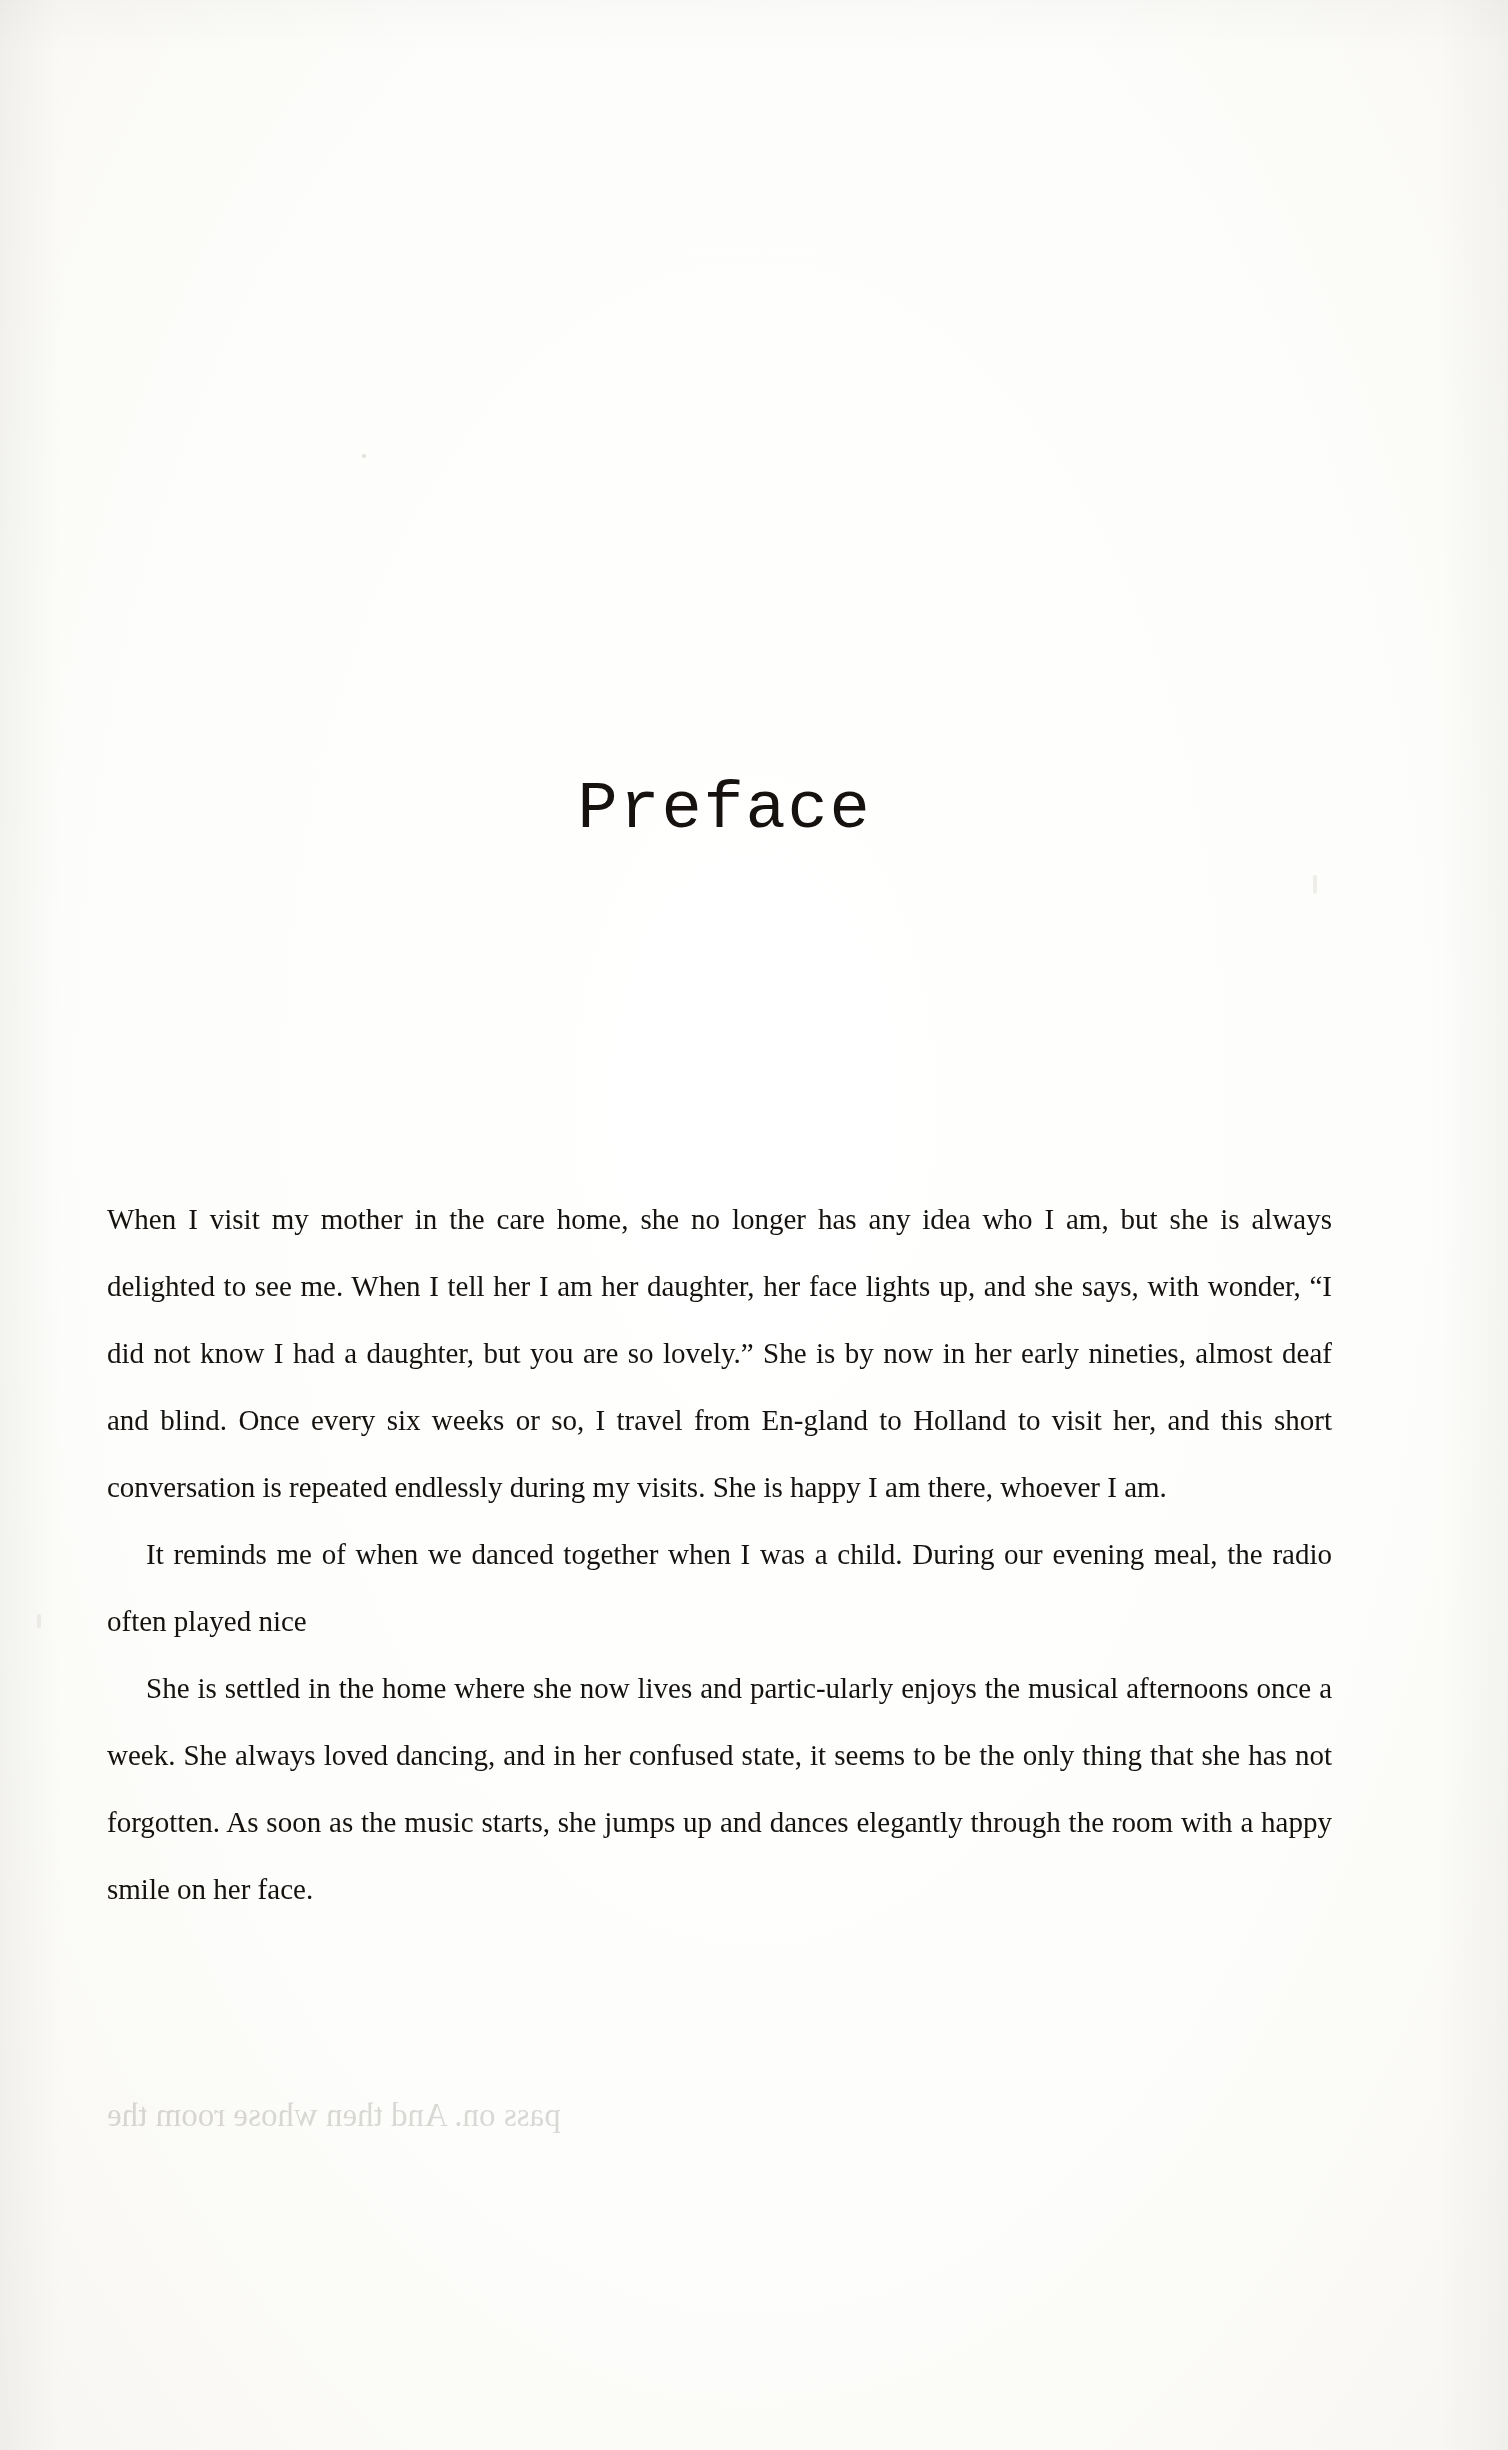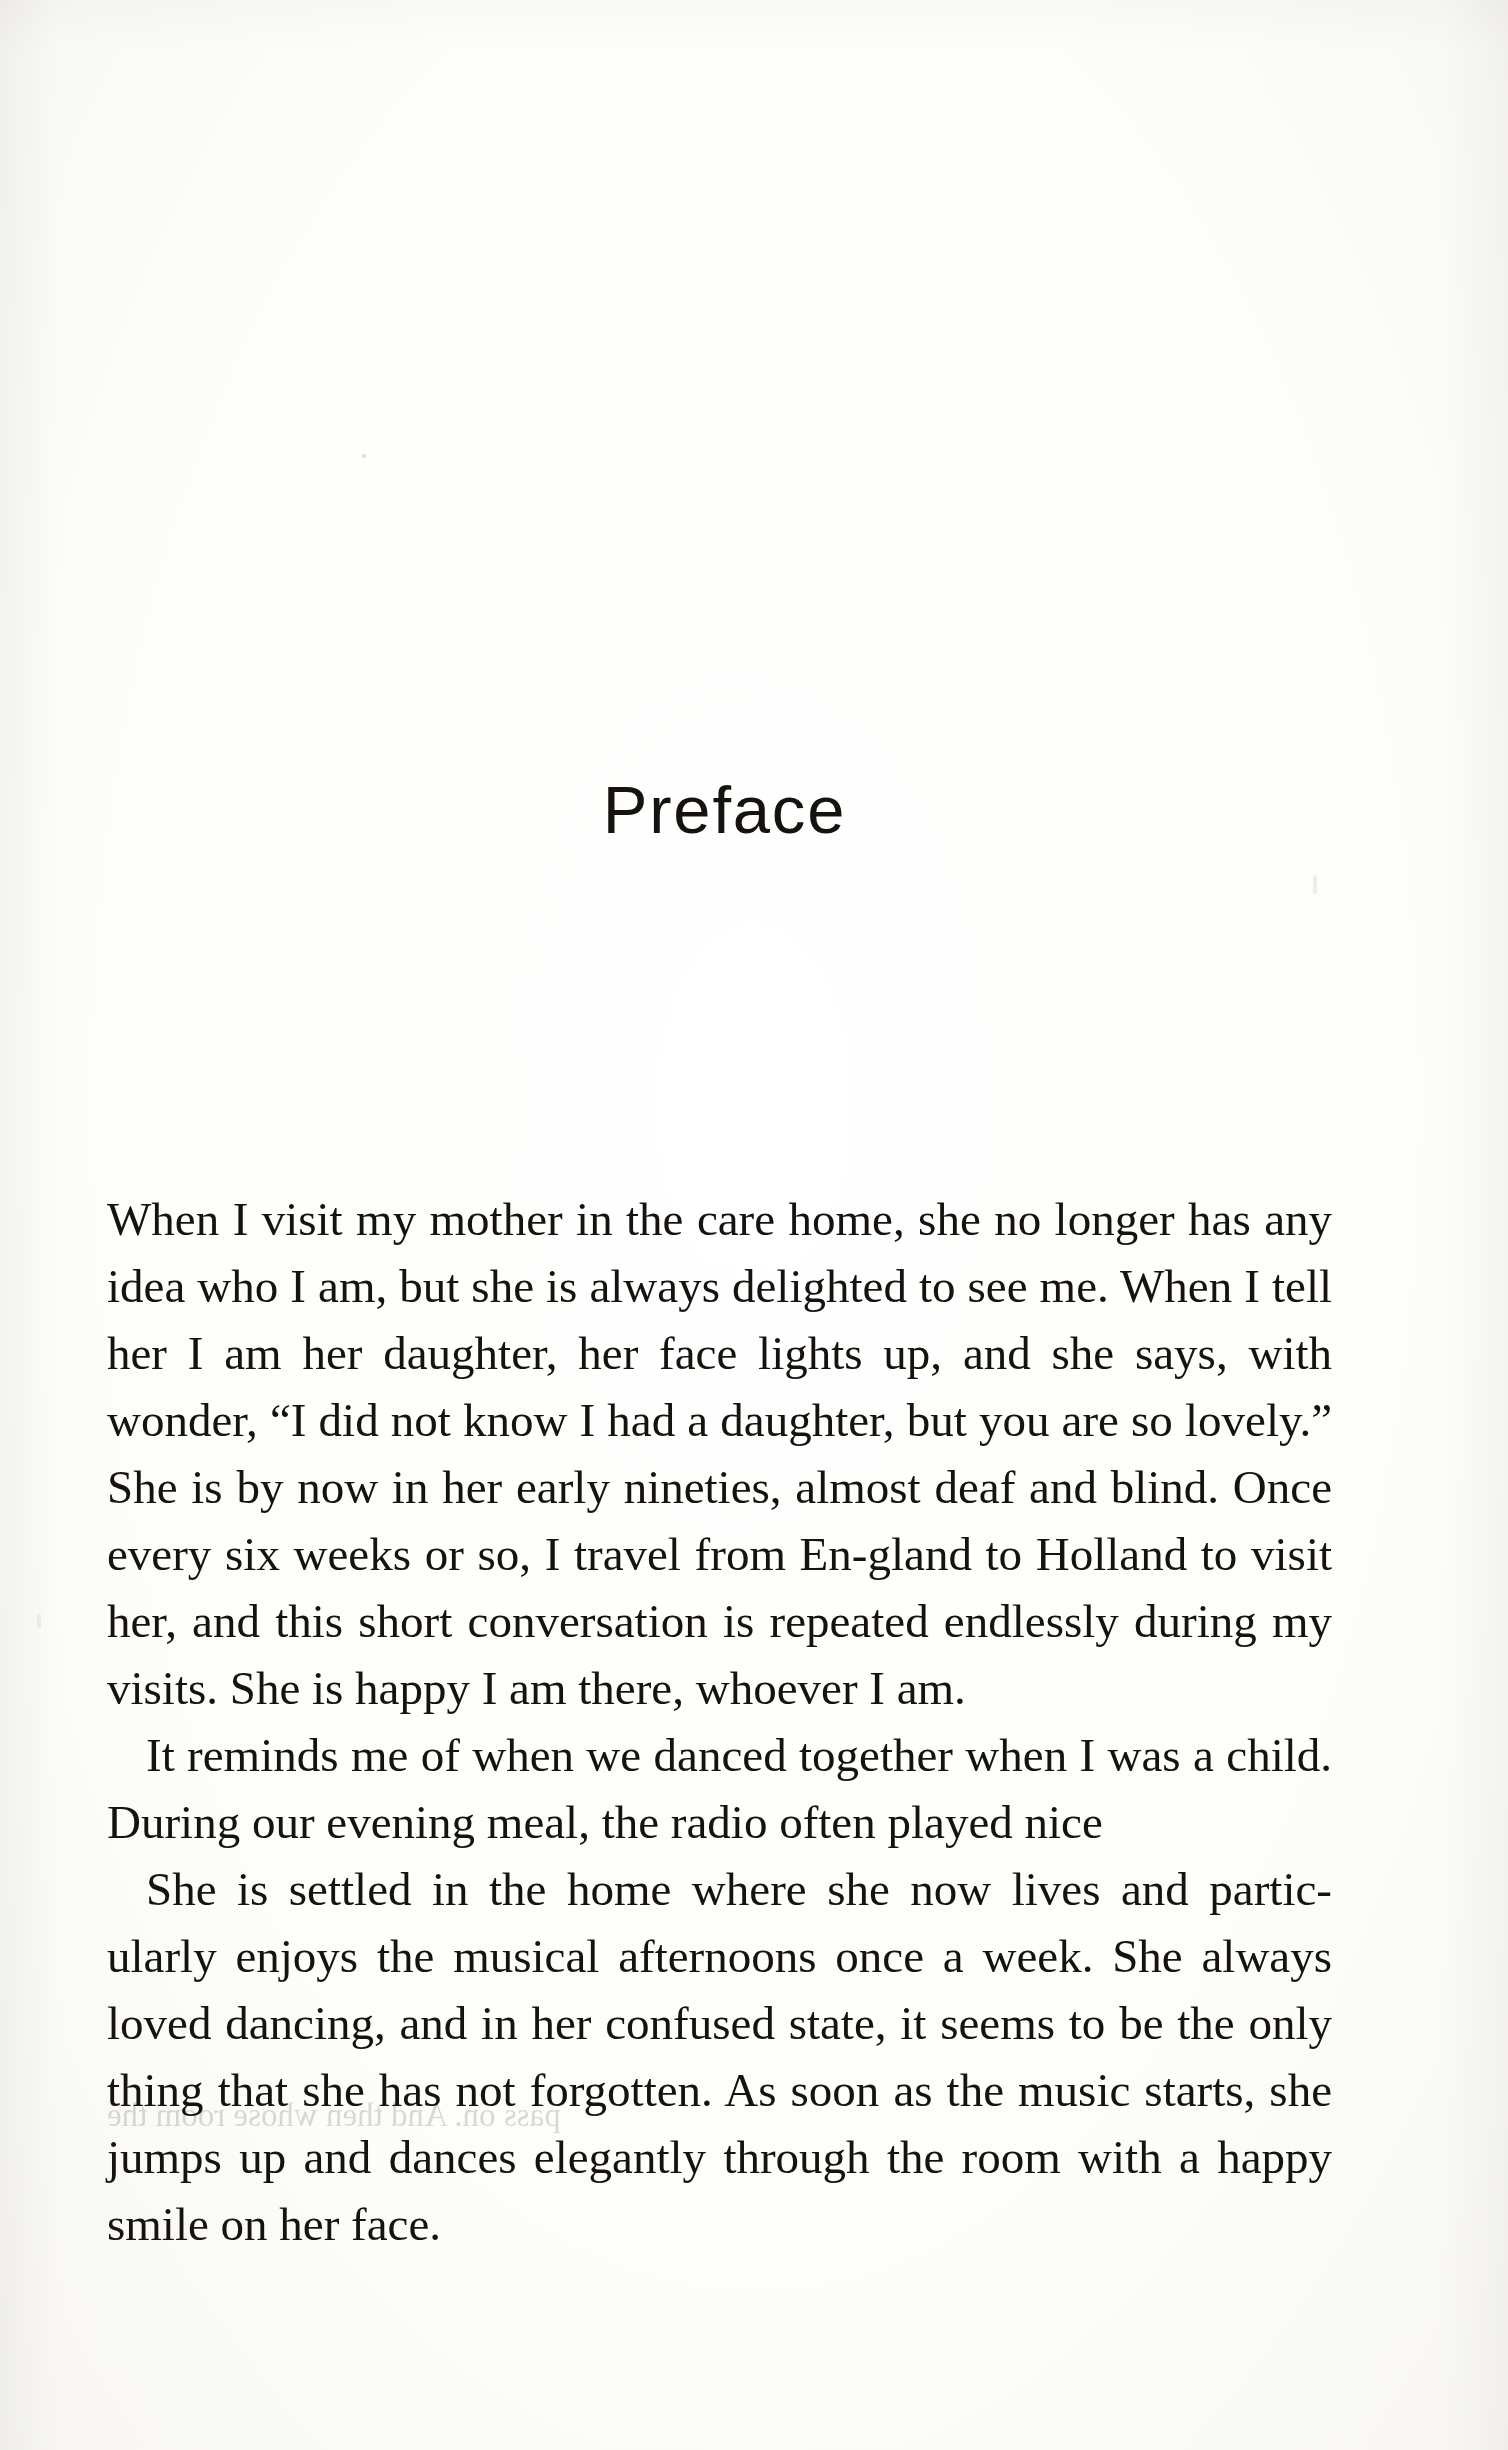--- a/index.html
+++ b/index.html
@@ -45,29 +45,29 @@
   .chapter-title {
     position: absolute;
     top: 726px;
     left: 0;
     width: 1449px;
     text-align: center;
     font-size: 67px;
     font-weight: 400;
     letter-spacing: 1.8px;
     color: #15120f;
-    font-family: Liberation Sans, sans-serif;
+    font-family: Liberation Mono, monospace;
   }
 
   .body-text {
     position: absolute;
     left: 107px;
     top: 1186px;
     width: 1225px;
-    font-size: 47px;
+    font-size: 29px;
     line-height: 67px;
     color: #15120f;
     text-align: justify;
     text-justify: inter-word;
     font-family: "Liberation Serif", serif;
     -webkit-hyphens: manual;
     hyphens: manual;
   }
 
   .body-text p {

